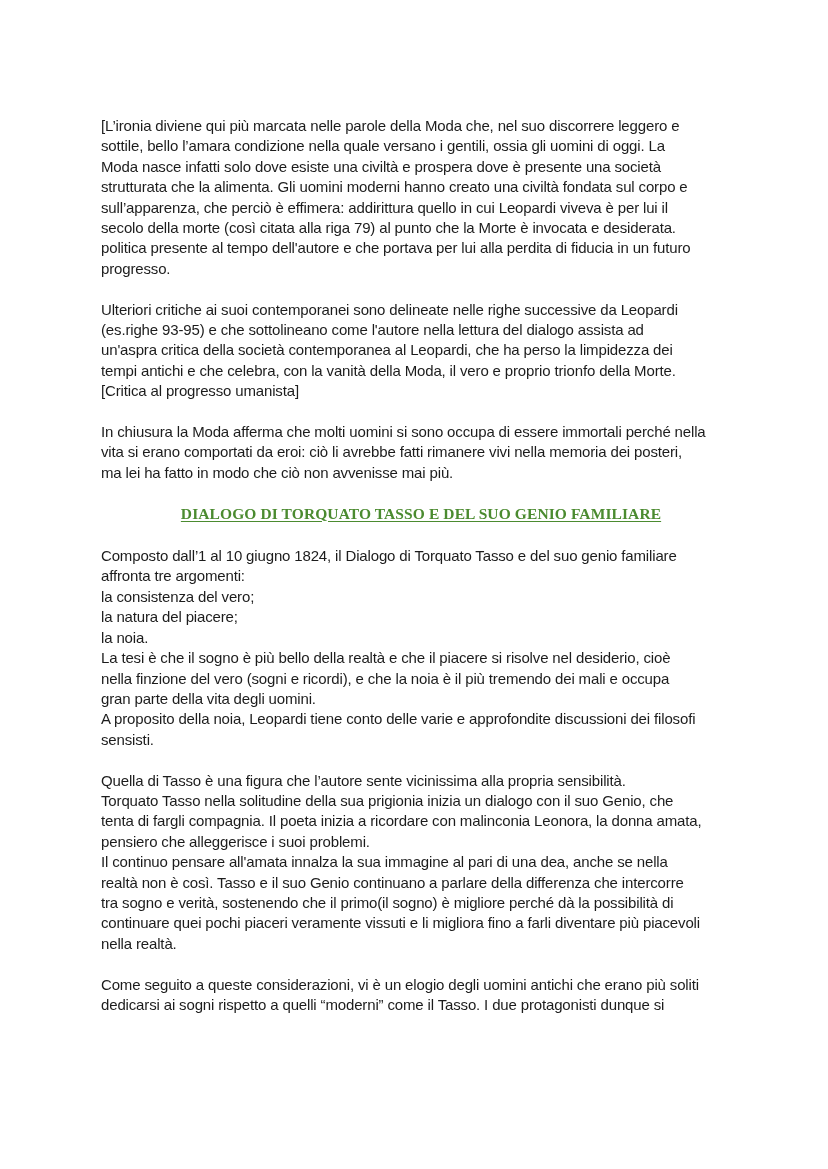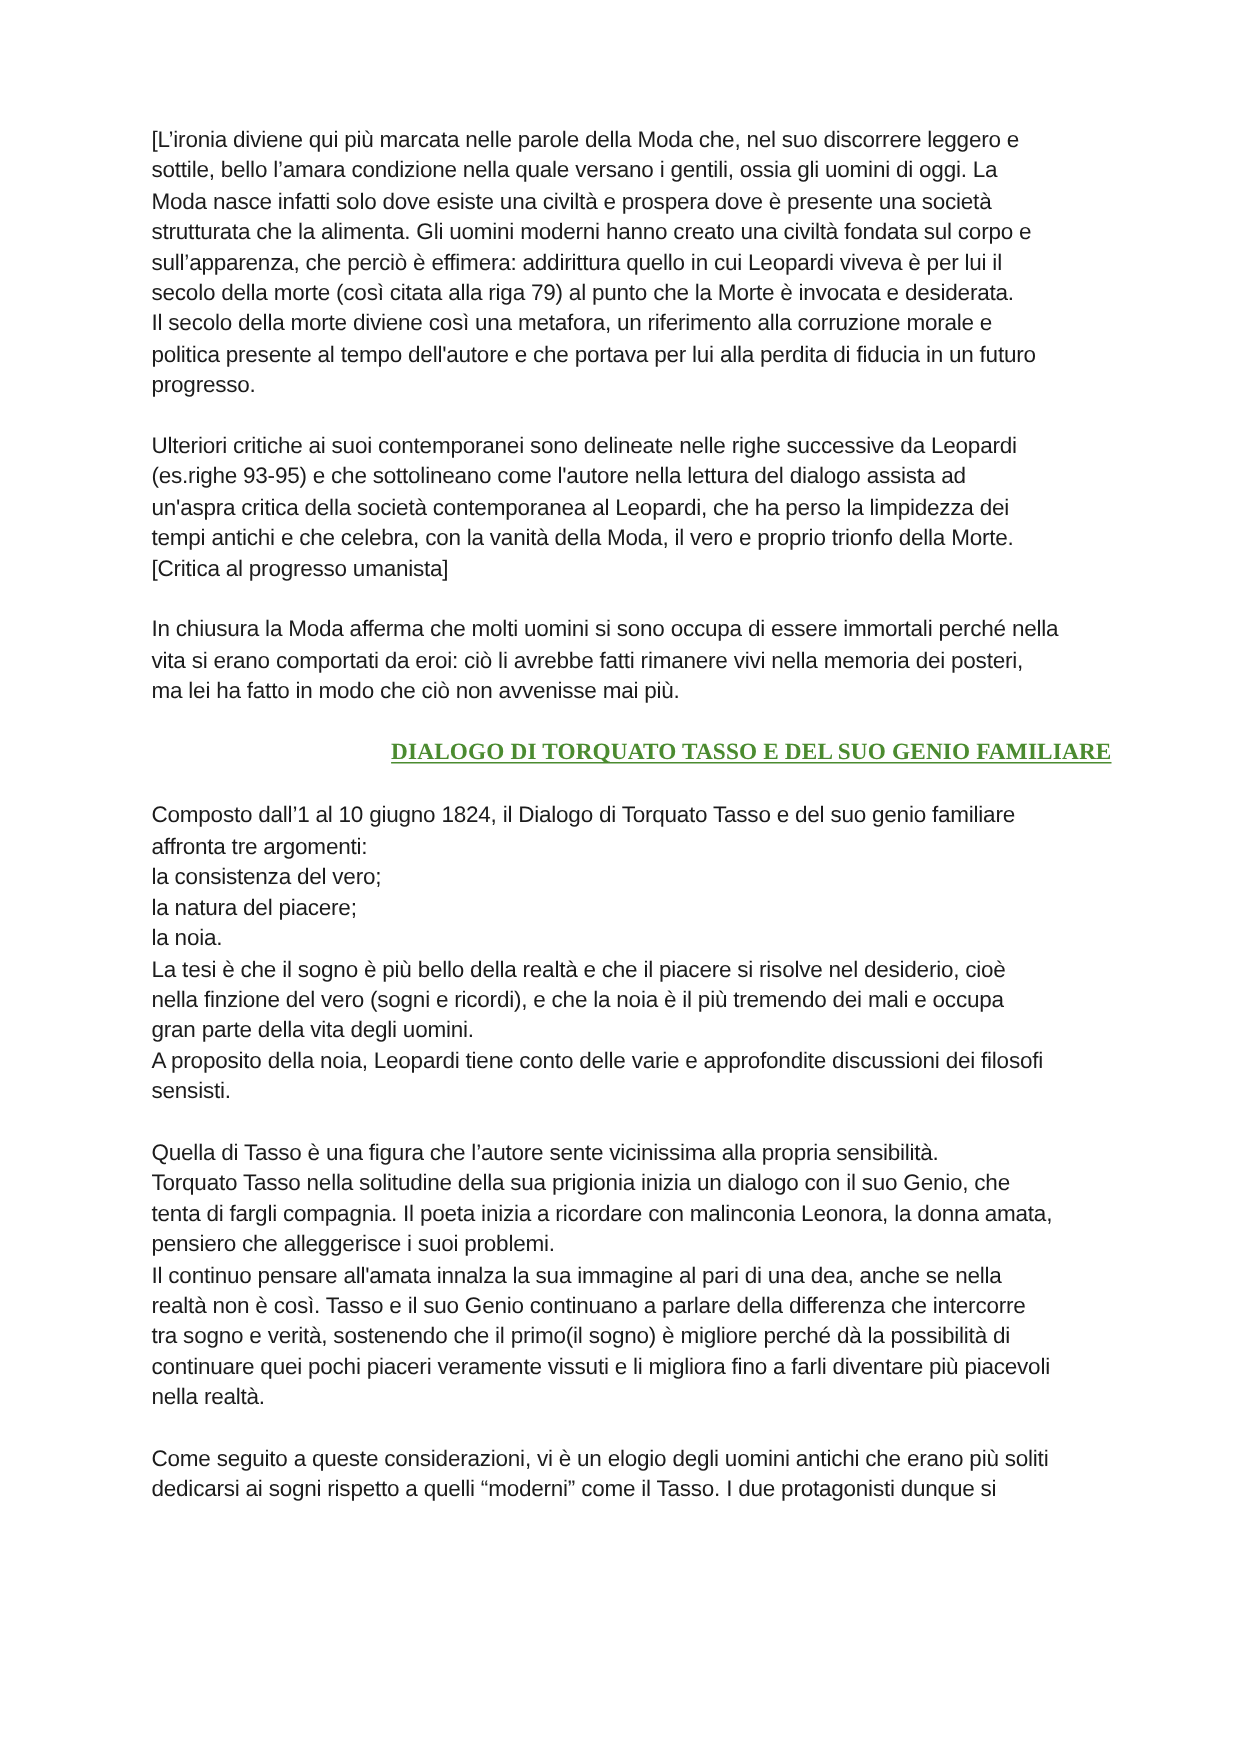--- a/index.html
+++ b/index.html
@@ -9,39 +9,39 @@
     }
     body {
       width: 828px;
       height: 1169px;
       position: relative;
       overflow: hidden;
     }
     .page {
       position: absolute;
       left: 101px;
-      top: 84px;
+      top: 116px;
       width: 640px;
       font-family: "Liberation Sans", sans-serif;
       font-size: 15px;
       line-height: 20.4px;
       color: #1c1c1c;
       letter-spacing: -0.15px;
     }
     .para {
       margin: 0 0 20.4px 0;
       white-space: normal;
     }
     .line {
       display: block;
       white-space: nowrap;
     }
     .heading {
       margin: 12px 0 22px 0;
-      text-align: right;
+      text-align: center;
       font-family: "Liberation Serif", "DejaVu Serif", serif;
       font-weight: bold;
       font-size: 15.5px;
       letter-spacing: 0.1px;
       color: #4b8b30;
       text-decoration: underline;
       text-decoration-color: #4b8b30;
       text-underline-offset: 2px;
     }
   </style>
@@ -50,21 +50,20 @@
 
 <div class="page">
 
   <p class="para">
     <span class="line">[L’ironia diviene qui più marcata nelle parole della Moda che, nel suo discorrere leggero e</span>
     <span class="line">sottile, bello l’amara condizione nella quale versano i gentili, ossia gli uomini di oggi. La</span>
     <span class="line">Moda nasce infatti solo dove esiste una civiltà e prospera dove è presente una società</span>
     <span class="line">strutturata che la alimenta. Gli uomini moderni hanno creato una civiltà fondata sul corpo e</span>
     <span class="line">sull’apparenza, che perciò è effimera: addirittura quello in cui Leopardi viveva è per lui il</span>
     <span class="line">secolo della morte (così citata alla riga 79) al punto che la Morte è invocata e desiderata.</span>
-    <span class="line">Il secolo della morte diviene così una metafora, un riferimento alla corruzione morale e</span>
     <span class="line">politica presente al tempo dell'autore e che portava per lui alla perdita di fiducia in un futuro</span>
     <span class="line">progresso.</span>
   </p>
 
   <p class="para">
     <span class="line">Ulteriori critiche ai suoi contemporanei sono delineate nelle righe successive da Leopardi</span>
     <span class="line">(es.righe 93-95) e che sottolineano come l'autore nella lettura del dialogo assista ad</span>
     <span class="line">un'aspra critica della società contemporanea al Leopardi, che ha perso la limpidezza dei</span>
     <span class="line">tempi antichi e che celebra, con la vanità della Moda, il vero e proprio trionfo della Morte.</span>
     <span class="line">[Critica al progresso umanista]</span>

